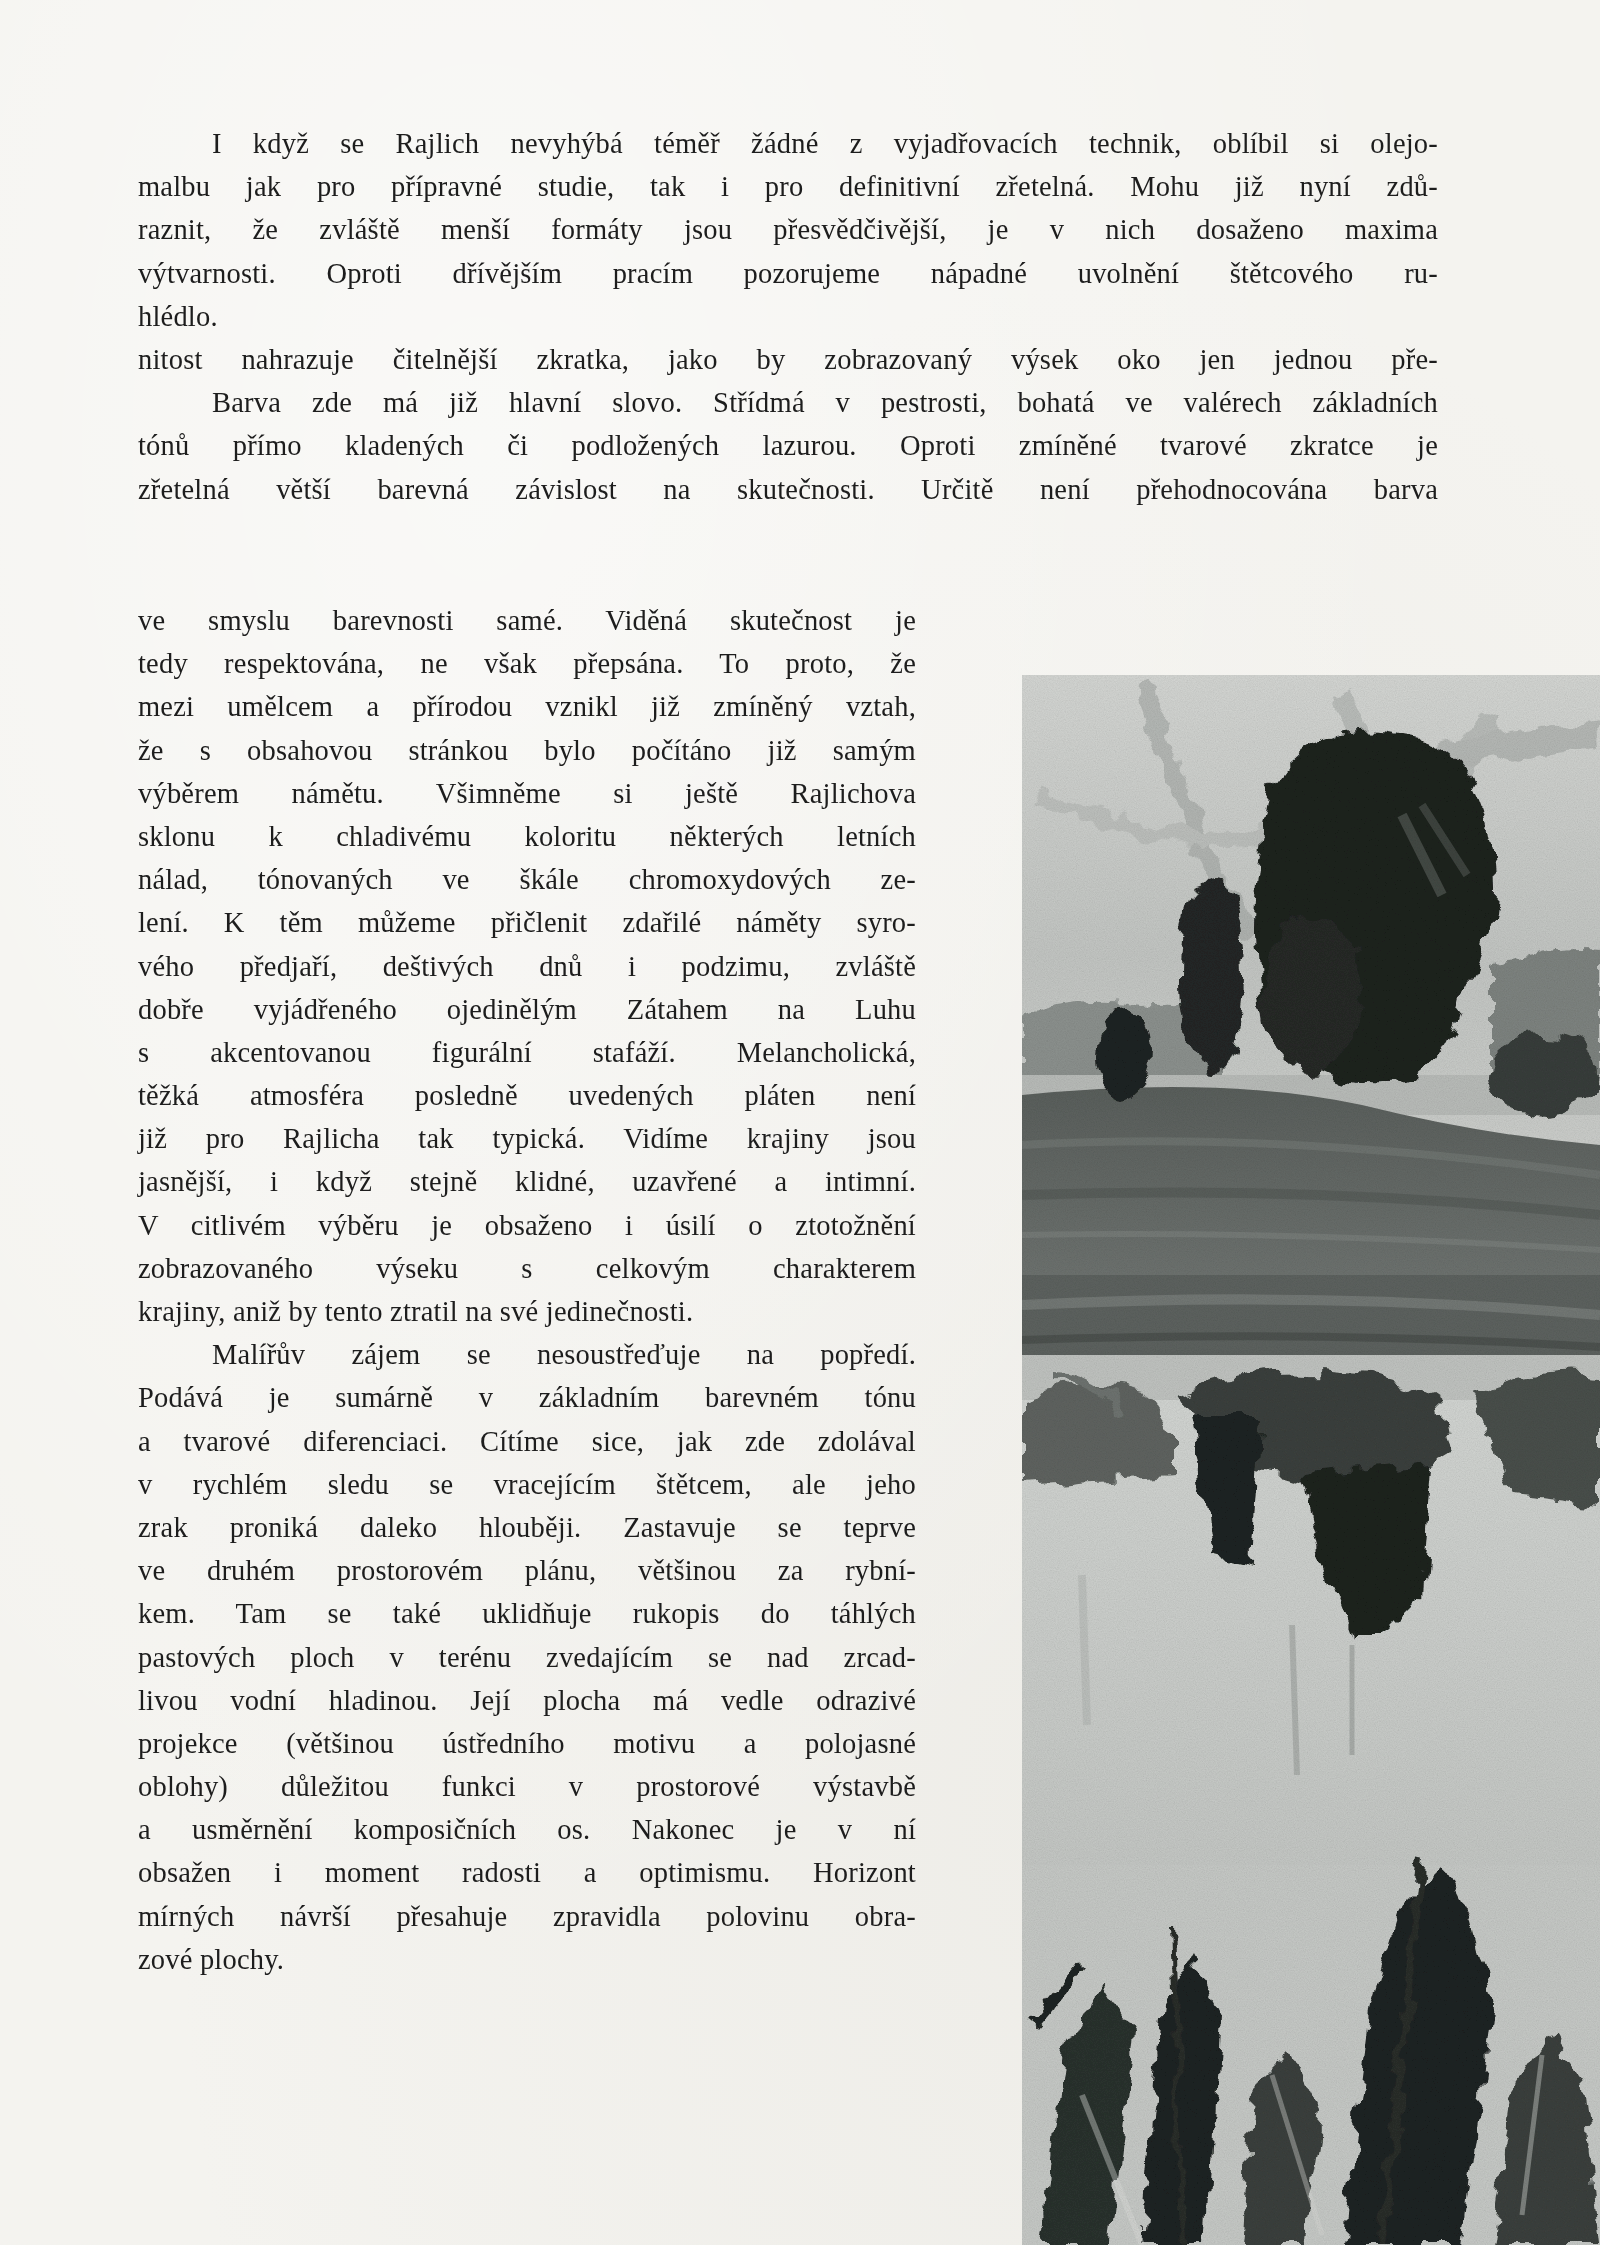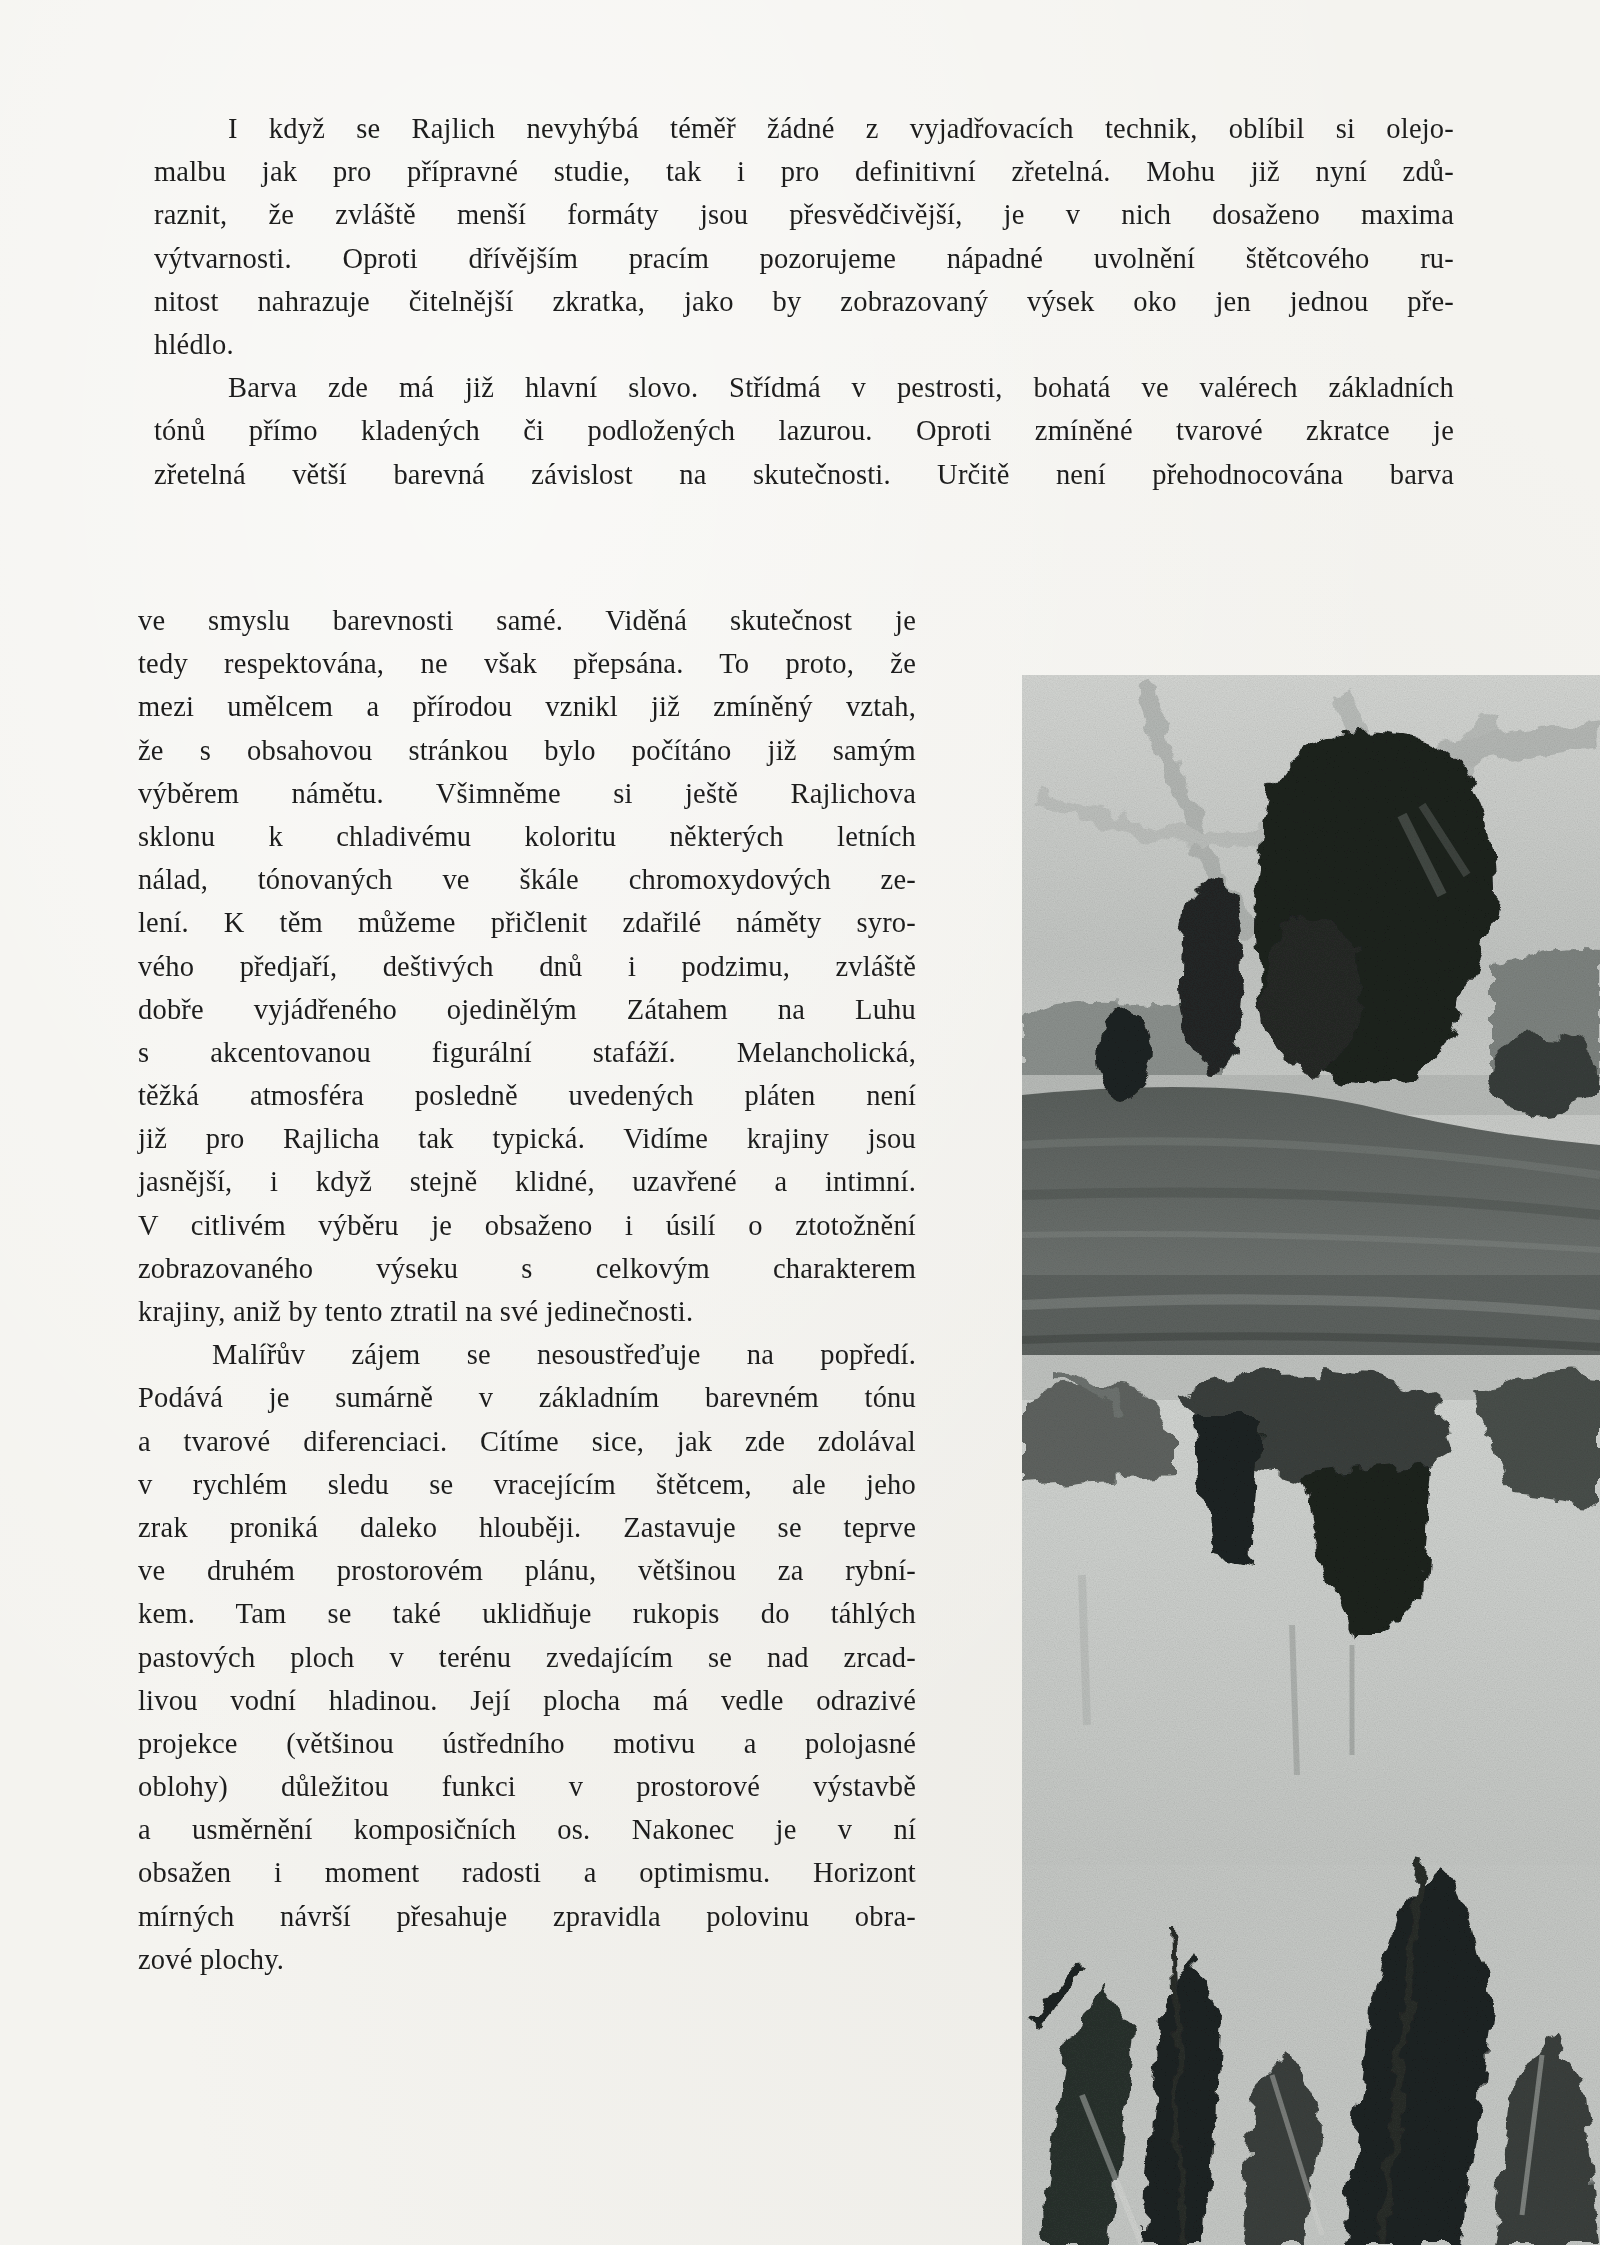--- a/index.html
+++ b/index.html
@@ -37,23 +37,22 @@
     overflow: visible;
   }
   .text-block .line.last {
     text-align-last: left;
   }
   .text-block .line.indent {
     padding-left: 74px;
   }
   #top-block {
     left: 138px;
-    top: 107px;
+    top: 122px;
     width: 1300px;
-    margin-left: 16px;
   }
   #top-block .line.indent { padding-left: 74px; }
   #column-block {
     left: 138px;
     top: 599px;
     width: 778px;
   }
   
   #painting {
     position: absolute;
@@ -69,22 +68,22 @@
 </head>
 <body>
 
 <div class="page-texture"></div>
 
 <div id="top-block" class="text-block">
   <span class="line indent">I když se Rajlich nevyhýbá téměř žádné z vyjadřovacích technik, oblíbil si olejo-</span>
   <span class="line">malbu  jak pro přípravné studie, tak i pro definitivní zřetelná. Mohu již nyní zdů-</span>
   <span class="line">raznit, že zvláště menší formáty jsou přesvědčivější, je v nich dosaženo maxima</span>
   <span class="line">výtvarnosti. Oproti dřívějším pracím pozorujeme nápadné uvolnění štětcového ru-</span>
+  <span class="line last">hlédlo.</span>
   <span class="line">nitost nahrazuje čitelnější zkratka, jako by zobrazovaný výsek oko jen jednou pře-</span>
-  <span class="line last">hlédlo.</span>
   <span class="line indent">Barva zde má již hlavní slovo. Střídmá v pestrosti, bohatá ve valérech základních</span>
   <span class="line">tónů přímo kladených či podložených lazurou. Oproti zmíněné tvarové zkratce je</span>
   <span class="line">zřetelná větší barevná závislost na skutečnosti. Určitě není přehodnocována barva</span>
 </div>
 
 <div id="column-block" class="text-block">
   <span class="line">ve smyslu barevnosti samé. Viděná skutečnost je</span>
   <span class="line">tedy respektována, ne  však přepsána. To proto, že</span>
   <span class="line">mezi umělcem a přírodou vznikl již zmíněný vztah,</span>
   <span class="line">že s obsahovou stránkou bylo počítáno již samým</span>

